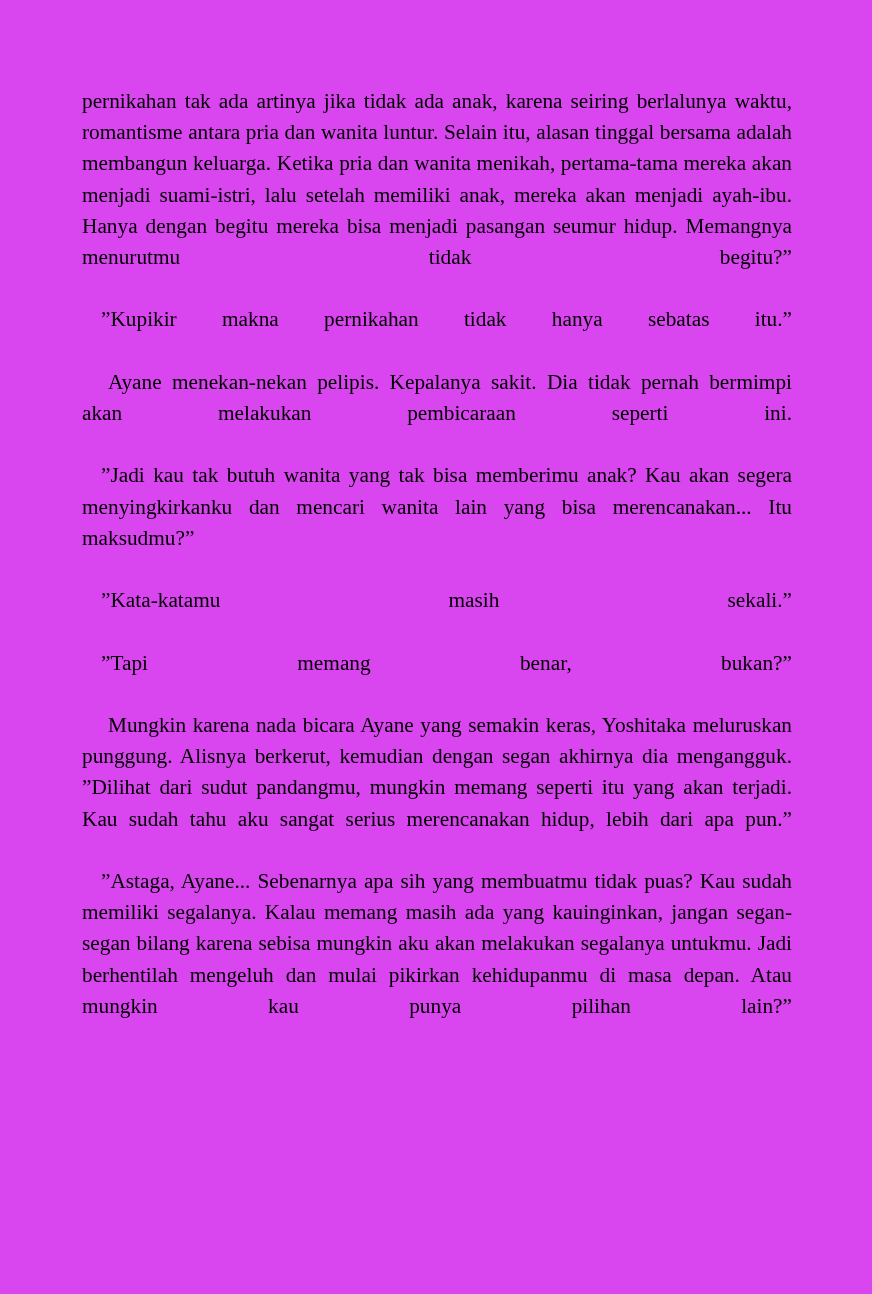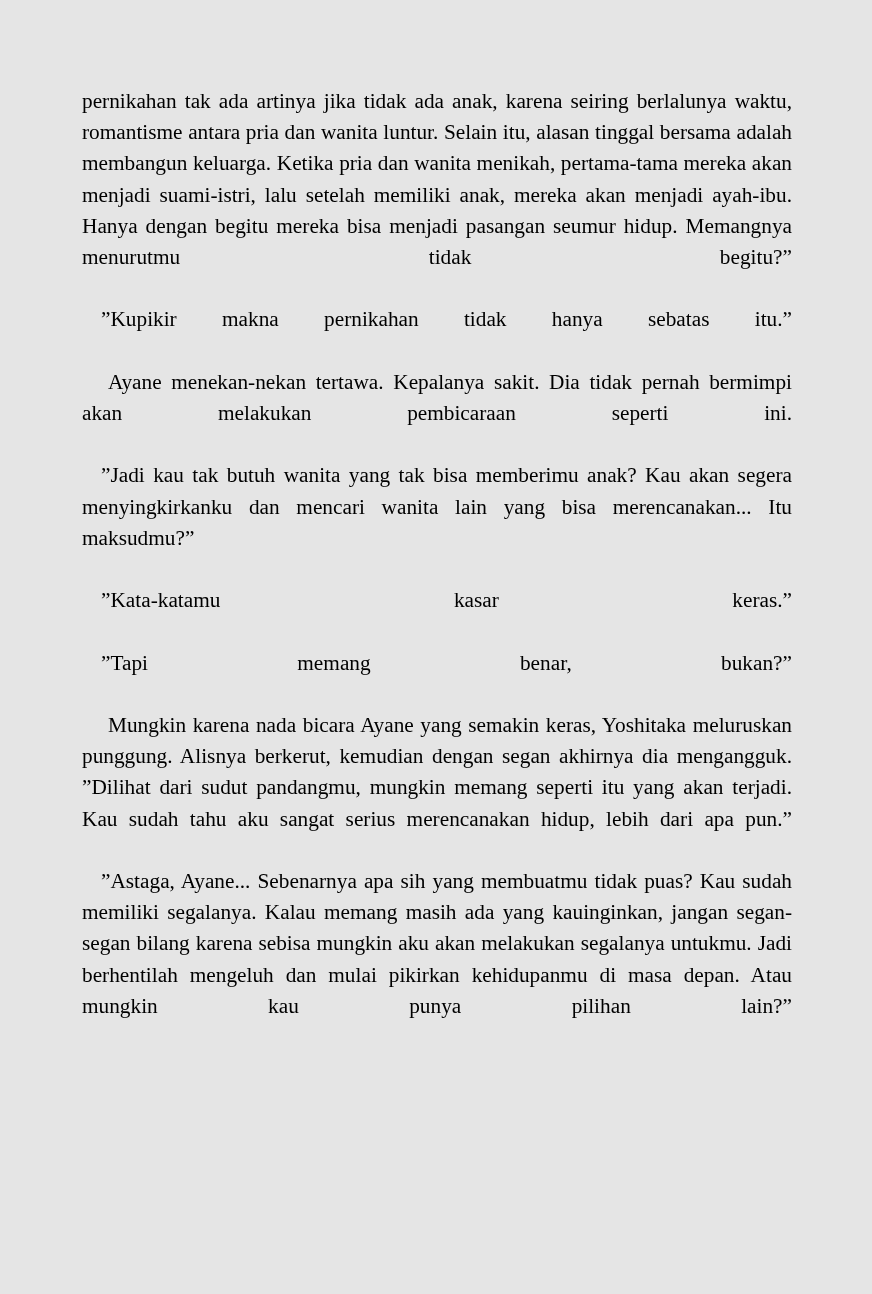--- a/index.html
+++ b/index.html
@@ -5,21 +5,21 @@
   html, body {
     margin: 0;
     padding: 0;
     background: #ffffff;
   }
 
   #page {
     position: relative;
     width: 872px;
     height: 1294px;
-    background: #e5e5e5;
+    background: #d946ef;
     overflow: hidden;
     font-family: "Liberation Serif", "DejaVu Serif", serif;
   }
 
   
   #watermark-layer {
     position: absolute;
     left: 0;
     top: 0;
     width: 60px;
@@ -73,22 +73,22 @@
 
 <div id="page">
 
   <div id="watermark-layer">
     
   </div>
 
   <div id="text-body">
     <p class="para cont">pernikahan tak ada artinya jika tidak ada anak, karena seiring berlalunya waktu, romantisme antara pria dan wanita luntur. Selain itu, alasan tinggal bersama adalah membangun keluarga. Ketika pria dan wanita menikah, pertama-tama mereka akan menjadi suami-istri, lalu setelah memiliki anak, mereka akan menjadi ayah-ibu. Hanya dengan begitu mereka bisa menjadi pasangan seumur hidup. Memangnya menurutmu tidak begitu?”</p>
     <p class="para quote">”Kupikir makna pernikahan tidak hanya sebatas itu.”</p>
-    <p class="para indent">Ayane menekan-nekan tertawa. Kepalanya sakit. Dia tidak pernah bermimpi akan melakukan pembicaraan seperti ini.</p>
+    <p class="para indent">Ayane menekan-nekan pelipis. Kepalanya sakit. Dia tidak pernah bermimpi akan melakukan pembicaraan seperti ini.</p>
     <p class="para quote">”Jadi kau tak butuh wanita yang tak bisa memberimu anak? Kau akan segera menyingkirkanku dan mencari wanita lain yang bisa merencanakan... Itu maksudmu?”</p>
-    <p class="para quote">”Kata-katamu kasar keras.”</p>
+    <p class="para quote">”Kata-katamu masih sekali.”</p>
     <p class="para quote">”Tapi memang benar, bukan?”</p>
     <p class="para indent">Mungkin karena nada bicara Ayane yang semakin keras, Yoshitaka meluruskan punggung. Alisnya berkerut, kemudian dengan segan akhirnya dia mengangguk. ”Dilihat dari sudut pandangmu, mungkin memang seperti itu yang akan terjadi. Kau sudah tahu aku sangat serius merencanakan hidup, lebih dari apa pun.”</p>
     <p class="para quote">”Astaga, Ayane... Sebenarnya apa sih yang membuatmu tidak puas? Kau sudah memiliki segalanya. Kalau memang masih ada yang kauinginkan, jangan segan-segan bilang karena sebisa mungkin aku akan melakukan segalanya untukmu. Jadi berhentilah mengeluh dan mulai pikirkan kehidupanmu di masa depan. Atau mungkin kau punya pilihan lain?”</p>
 
   </div>
 
 </div>
 
 </body></html>

